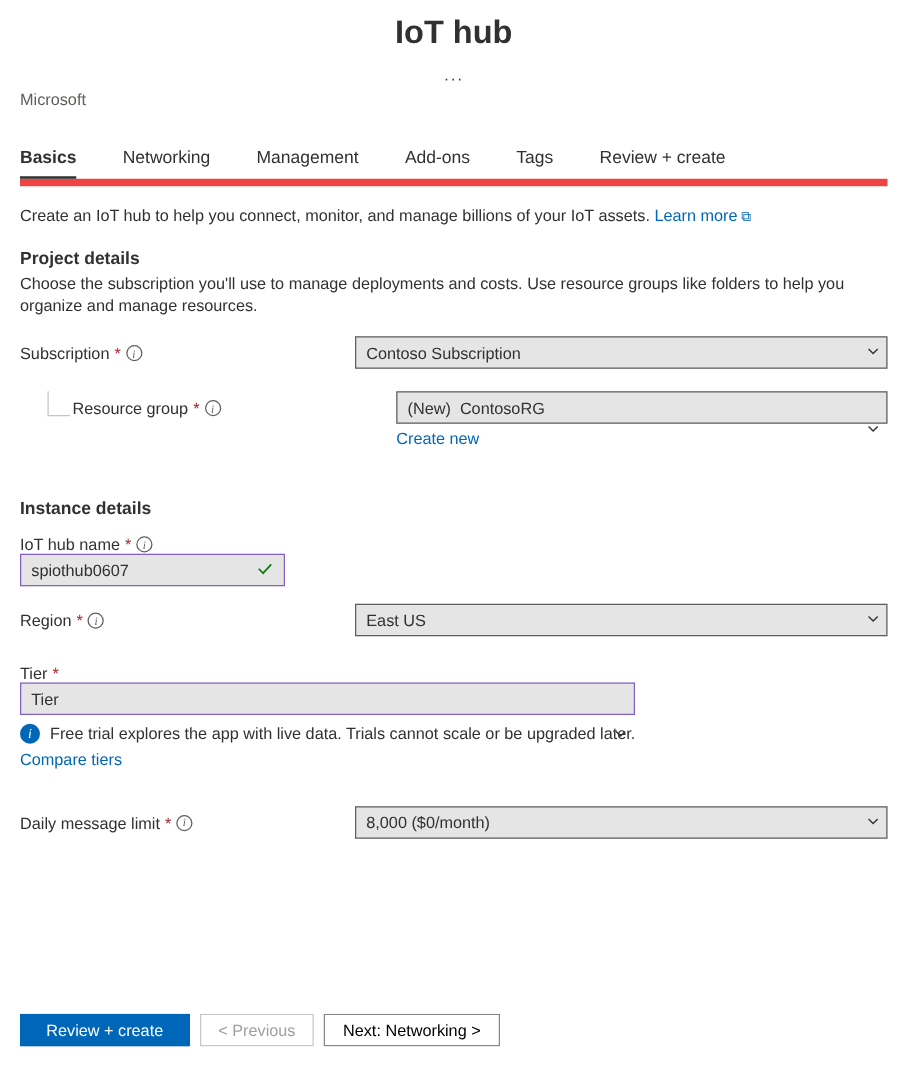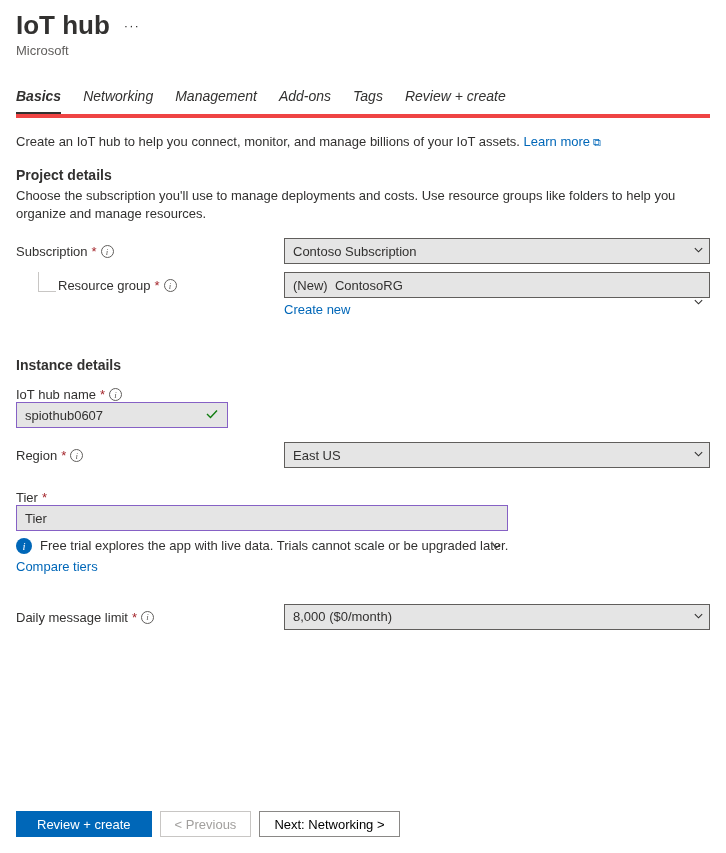--- a/index.html
+++ b/index.html
@@ -5,30 +5,29 @@
   * { box-sizing: border-box; }
   body {
     margin: 0;
     padding: 10px 16px 0 16px;
     font-family: "Segoe UI", -apple-system, sans-serif;
     font-size: 13px;
     color: #323130;
     background: #fff;
     width: 726px;
   }
-  .header-row { display: flex; align-items: center; gap: 14px; }
+  .header-row { display: flex; align-items: center; gap: 14px; flex-direction: column; }
   h1 { font-size: 26px; font-weight: 600; margin: 0; }
   .more-dots { color: #323130; letter-spacing: 1px; font-size: 13px; }
   .publisher { color: #605e5c; font-size: 13px; margin: 2px 0 24px 0; }
   .tabs {
     display: flex;
-    gap: 22px;
-    border-bottom: 4px solid #ef4444;
+    gap: 37px;
+    border-bottom: 6px solid #ef4444;
     margin-bottom: 16px;
-    font-style: italic;
   }
   .tab {
     padding: 6px 0 8px 0;
     font-size: 14px;
     color: #323130;
     border-bottom: 2px solid transparent;
     cursor: pointer;
   }
   .tab.active { font-weight: 600; border-bottom-color: #323130; }
   .intro { font-size: 13px; margin-bottom: 2px; }
@@ -119,21 +118,21 @@
       <span>Contoso Subscription</span>
     </div>
     <span class="chevron">
       <svg width="11" height="11" viewBox="0 0 12 12">
           <path d="M2 4 L6 8 L10 4" fill="none" stroke="#323130" stroke-width="1.2"></path>
         </svg>
     </span>
   </div>
 </div>
 
-<div class="form-row indent rel-wrap" style="margin-top:8px;">
+<div class="form-row indent rel-wrap" style="margin-top:18px;gap:33px;">
   <div class="indent-line"></div>
   <div class="label-cell">
     <span>Resource group</span>
     <span class="req">*</span>
     <span class="info-icon">i</span>
   </div>
   <div class="input-cell">
     <div class="combo">
       <span class="rg-new">(New)</span>&nbsp;&nbsp;<span>ContosoRG</span>
     </div>

